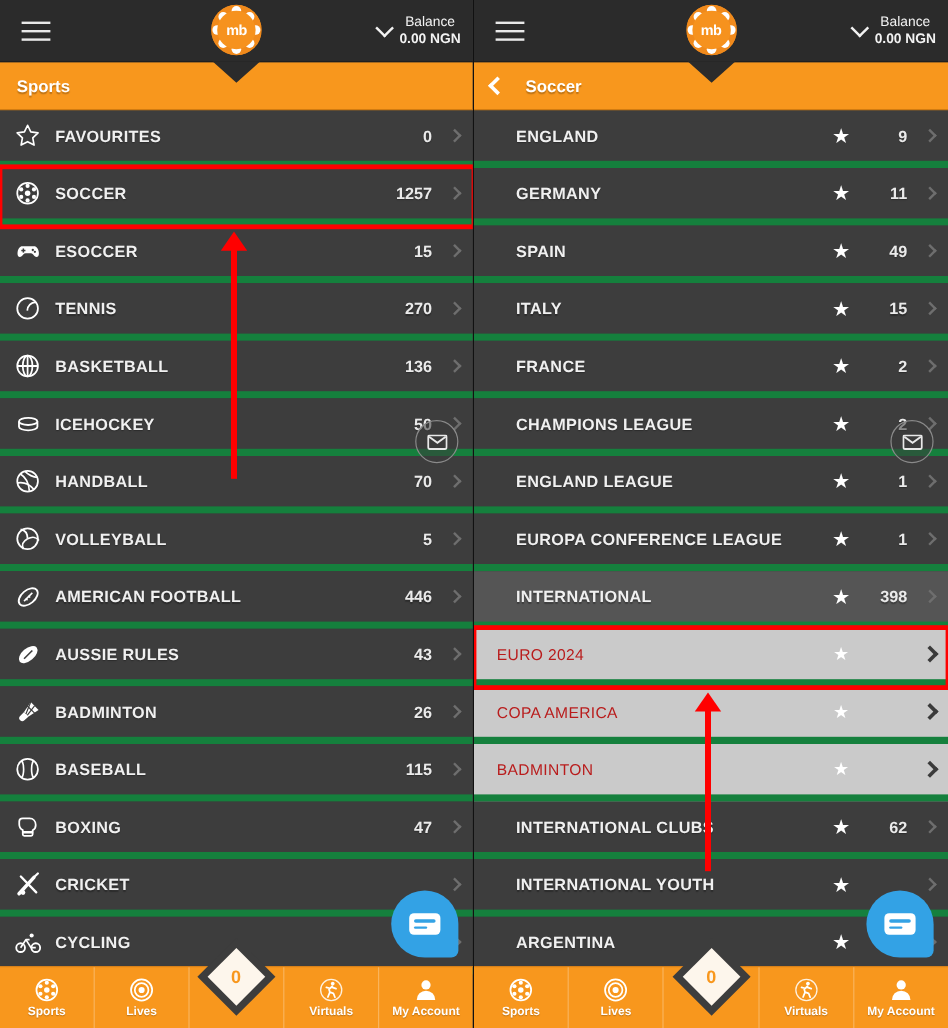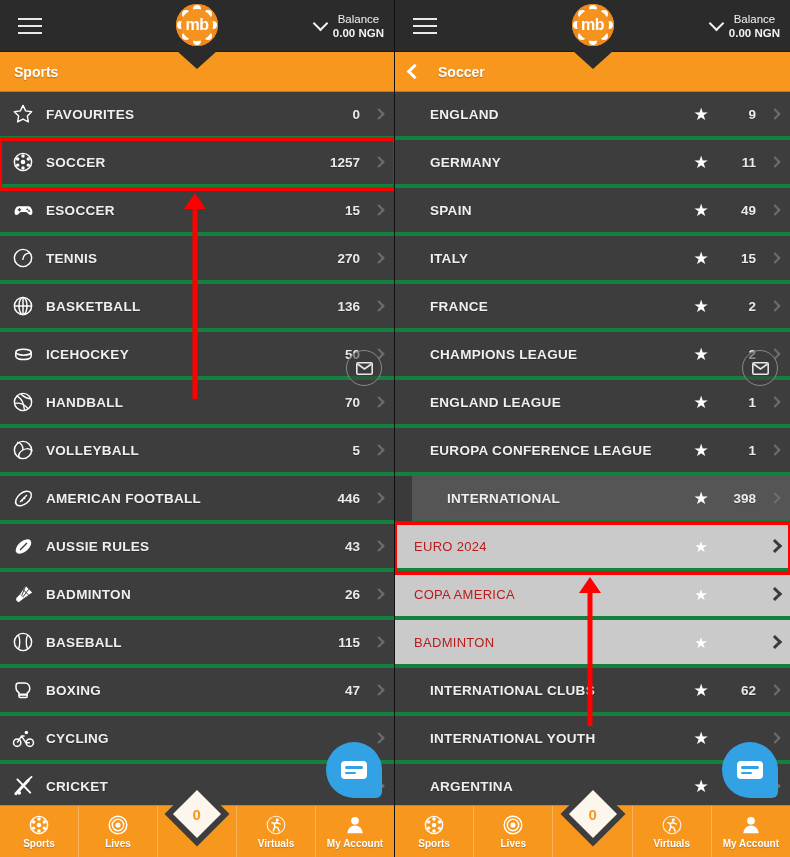--- a/index.html
+++ b/index.html
@@ -48,21 +48,21 @@
     content: ""; position: absolute; inset: 5px; border-radius: 50%;
     background: #f6921e;
     box-shadow:
       0 -16px 0 -12px #fff, 0 16px 0 -12px #fff,
       -16px 0 0 -12px #fff, 16px 0 0 -12px #fff,
       -11px -11px 0 -12px #fff, 11px -11px 0 -12px #fff,
       -11px 11px 0 -12px #fff, 11px 11px 0 -12px #fff;
   }
   .logo-text {
     position: relative; z-index: 3;
-    color: #fff; font-weight: bold; font-size: 16px; line-height: 1;
+    color: #fff; font-weight: bold; font-size: 12px; line-height: 1;
     letter-spacing: -0.5px;
     text-align: left;
   }
 
   .balance {
     position: absolute; right: 10px; top: 0; height: 52px;
     display: flex; align-items: center; gap: 7px;
     cursor: pointer;
   }
   .chev-down {
@@ -101,24 +101,24 @@
   }
   .back-arrow + .section-title { margin-left: 14px; }
 
   
   .list { position: relative; }
   .row {
     position: relative;
     height: 48px;
     display: flex; align-items: center;
     background: #3d3d3d;
-    border-bottom: 4px solid #15803d;
+    border-bottom: 6px solid #15803d;
     cursor: pointer;
   }
-  .row.expanded { background: #555555; margin-left: 17px; }
+  .row.expanded { background: #555555; }
   .row.sub { background: #cacaca; }
   .row.sub .row-label { color: #b91c1c; font-weight: normal; }
 
   .sport-icon {
     width: 46px; min-width: 46px;
     display: flex; align-items: center; justify-content: center;
     color: #fff;
   }
   .sport-icon svg { display: block; }
   .row-label {
@@ -464,43 +464,43 @@
           </span>
           <span class="row-label">BOXING</span>
           <span class="count">47</span>
           <span class="chev">
             <i></i>
           </span>
         </div>
         <div class="row">
           <span class="sport-icon">
             <svg width="23" height="23" viewBox="0 0 24 24">
+              <line x1="4" y1="19.6" x2="17" y2="5.4" stroke="currentColor" stroke-width="3" stroke-linecap="round"></line>
+              <line x1="17.6" y1="4.6" x2="20.4" y2="2" stroke="currentColor" stroke-width="2" stroke-linecap="round"></line>
+              <line x1="5.6" y1="4.6" x2="19" y2="18.4" stroke="currentColor" stroke-width="2" stroke-linecap="round"></line>
+              <circle cx="7.5" cy="18.6" r="2" fill="currentColor"></circle>
+            </svg>
+          </span>
+          <span class="row-label">CRICKET</span>
+          <span class="count"></span>
+          <span class="chev">
+            <i></i>
+          </span>
+        </div>
+        <div class="row">
+          <span class="sport-icon">
+            <svg width="23" height="23" viewBox="0 0 24 24">
               <circle cx="5.4" cy="16.4" r="3.8" fill="none" stroke="currentColor" stroke-width="1.6"></circle>
               <circle cx="18.6" cy="16.4" r="3.8" fill="none" stroke="currentColor" stroke-width="1.6"></circle>
               <path d="M5.4 16.4 L10 9.4 L14.4 16.4 L18.6 16.4" fill="none" stroke="currentColor" stroke-width="1.5" stroke-linejoin="round"></path>
               <path d="M10 9.4 L13.2 9.4" stroke="currentColor" stroke-width="1.5"></path>
               <circle cx="15" cy="5.8" r="1.8" fill="currentColor"></circle>
             </svg>
           </span>
           <span class="row-label">CYCLING</span>
-          <span class="count"></span>
-          <span class="chev">
-            <i></i>
-          </span>
-        </div>
-        <div class="row">
-          <span class="sport-icon">
-            <svg width="23" height="23" viewBox="0 0 24 24">
-              <line x1="4" y1="19.6" x2="17" y2="5.4" stroke="currentColor" stroke-width="3" stroke-linecap="round"></line>
-              <line x1="17.6" y1="4.6" x2="20.4" y2="2" stroke="currentColor" stroke-width="2" stroke-linecap="round"></line>
-              <line x1="5.6" y1="4.6" x2="19" y2="18.4" stroke="currentColor" stroke-width="2" stroke-linecap="round"></line>
-              <circle cx="7.5" cy="18.6" r="2" fill="currentColor"></circle>
-            </svg>
-          </span>
-          <span class="row-label">CRICKET</span>
           <span class="count"></span>
           <span class="chev">
             <i></i>
           </span>
         </div>
       </div>
 
     <div class="mail-fab">
       <svg width="17" height="13" viewBox="0 0 17 13">
         <rect x="0.8" y="0.8" width="15.4" height="11.4" rx="1.2" fill="none" stroke="#e8e8e8" stroke-width="1.6"></rect>

